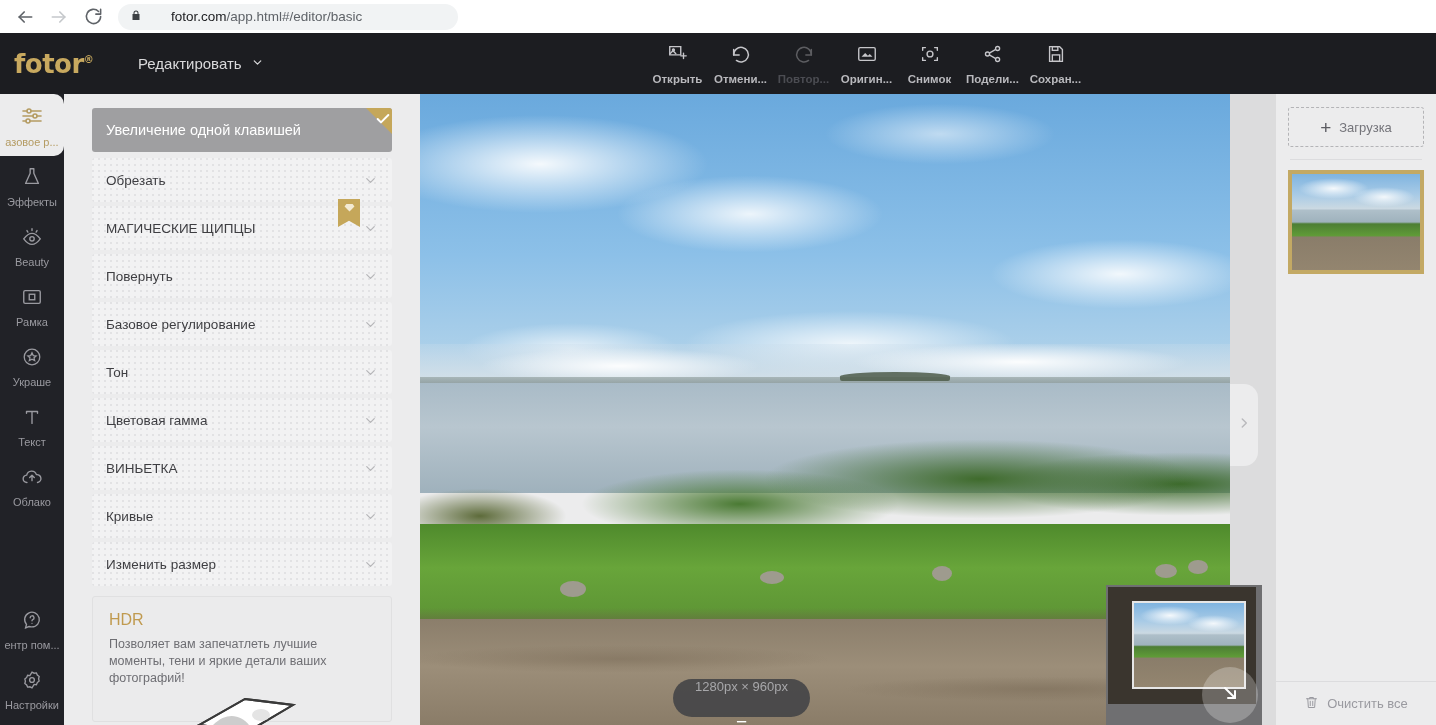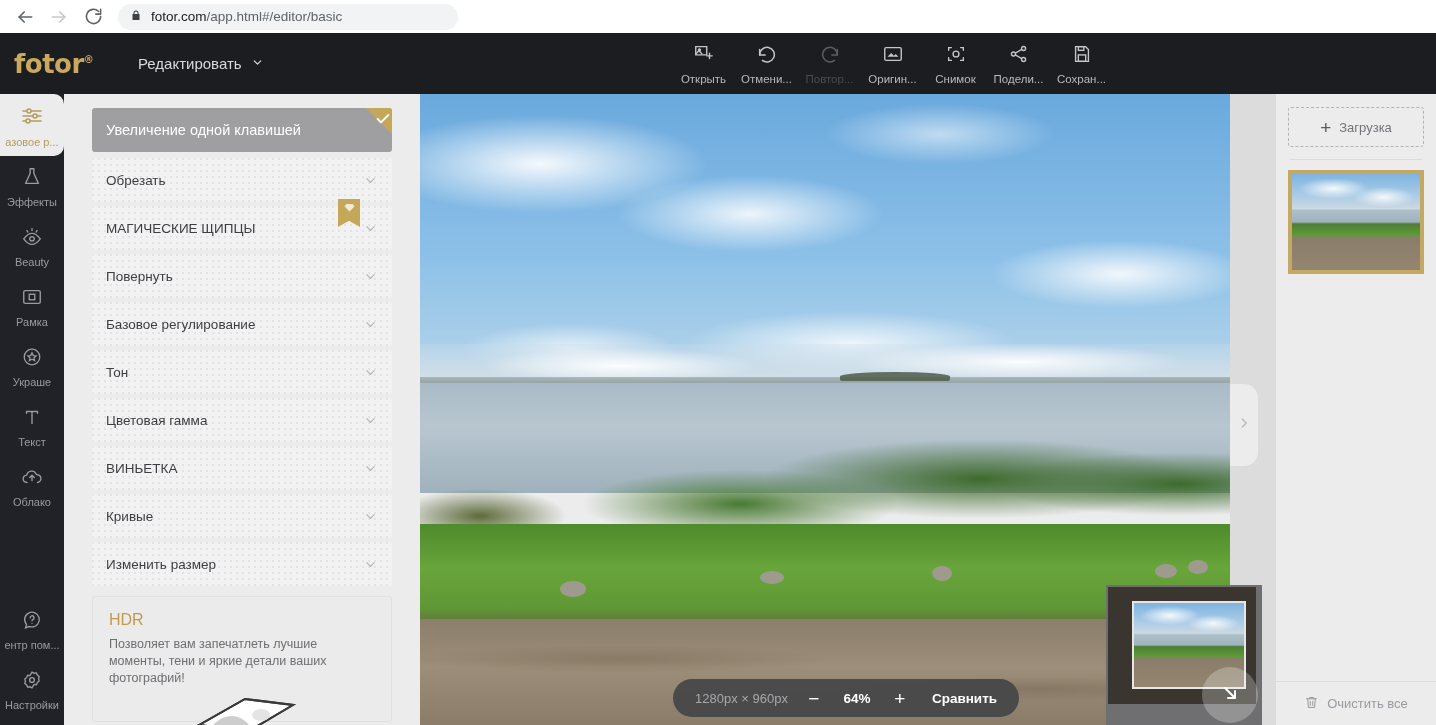--- a/index.html
+++ b/index.html
@@ -32,20 +32,21 @@
     background: #f1f3f4;
     border-radius: 13px;
     display: flex; align-items: center;
     padding: 0 12px;
     gap: 9px;
   }
   #url-text {
     font-size: 13.5px;
     color: #202124;
     white-space: nowrap;
+    margin-left: 20px;
   }
   #url-text .dim { color: #5f6368; }
 
   
   #app-header {
     position: absolute; top: 33px; left: 0;
     width: 1436px; height: 61px;
     background: #1c1d21;
     display: flex; align-items: center;
   }
@@ -62,23 +63,24 @@
   #logo .reg { font-size: 10px; vertical-align: super; }
   #edit-menu {
     margin-left: 28px;
     display: flex; align-items: center; gap: 9px;
     color: #d9d9db;
     font-size: 15px;
     cursor: pointer;
   }
   #toolbar {
     position: absolute;
-    left: 672px;
+    left: 646px;
     display: flex;
     gap: 0px;
+    font-weight: bold;
   }
   .tool {
     width: 63px;
     display: flex; flex-direction: column;
     align-items: center; gap: 4px;
     cursor: pointer;
   }
   .tool .tlabel {
     font-size: 11.5px;
     color: #b9b9bd;
@@ -275,20 +277,21 @@
   
   #zoombar {
     position: absolute; left: 253px; bottom: 8px;
     height: 38px;
     background: rgba(70,70,72,.93);
     border-radius: 19px;
     display: flex; align-items: center;
     padding: 0 22px;
     gap: 18px;
     color: #ffffff;
+    flex-direction: column;
   }
   #zoom-dims { color: #a7a7aa; font-size: 13px; }
   .zbtn { font-size: 19px; color: #ffffff; cursor: pointer; line-height: 1;
           width: 16px; text-align: center; }
   #zoom-level { font-size: 13.5px; font-weight: bold; width: 34px; text-align: center; }
   #compare-btn { font-size: 13.5px; font-weight: bold; cursor: pointer; margin-left: 6px; }
 
   
   #navigator {
     position: absolute; left: 686px; bottom: 0;

